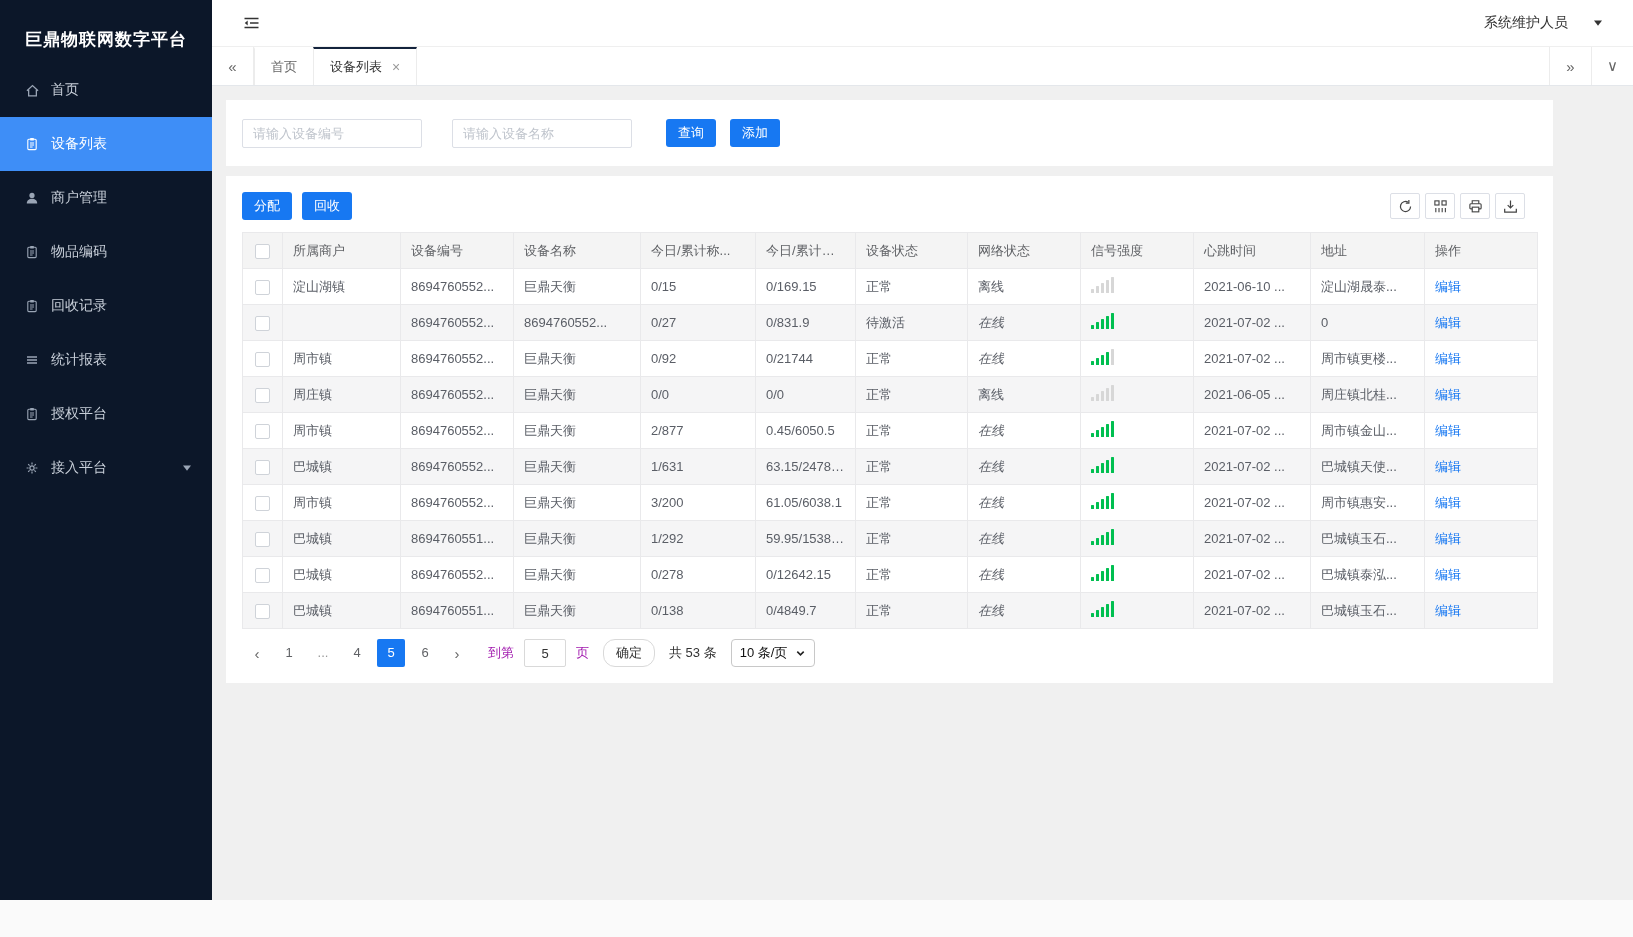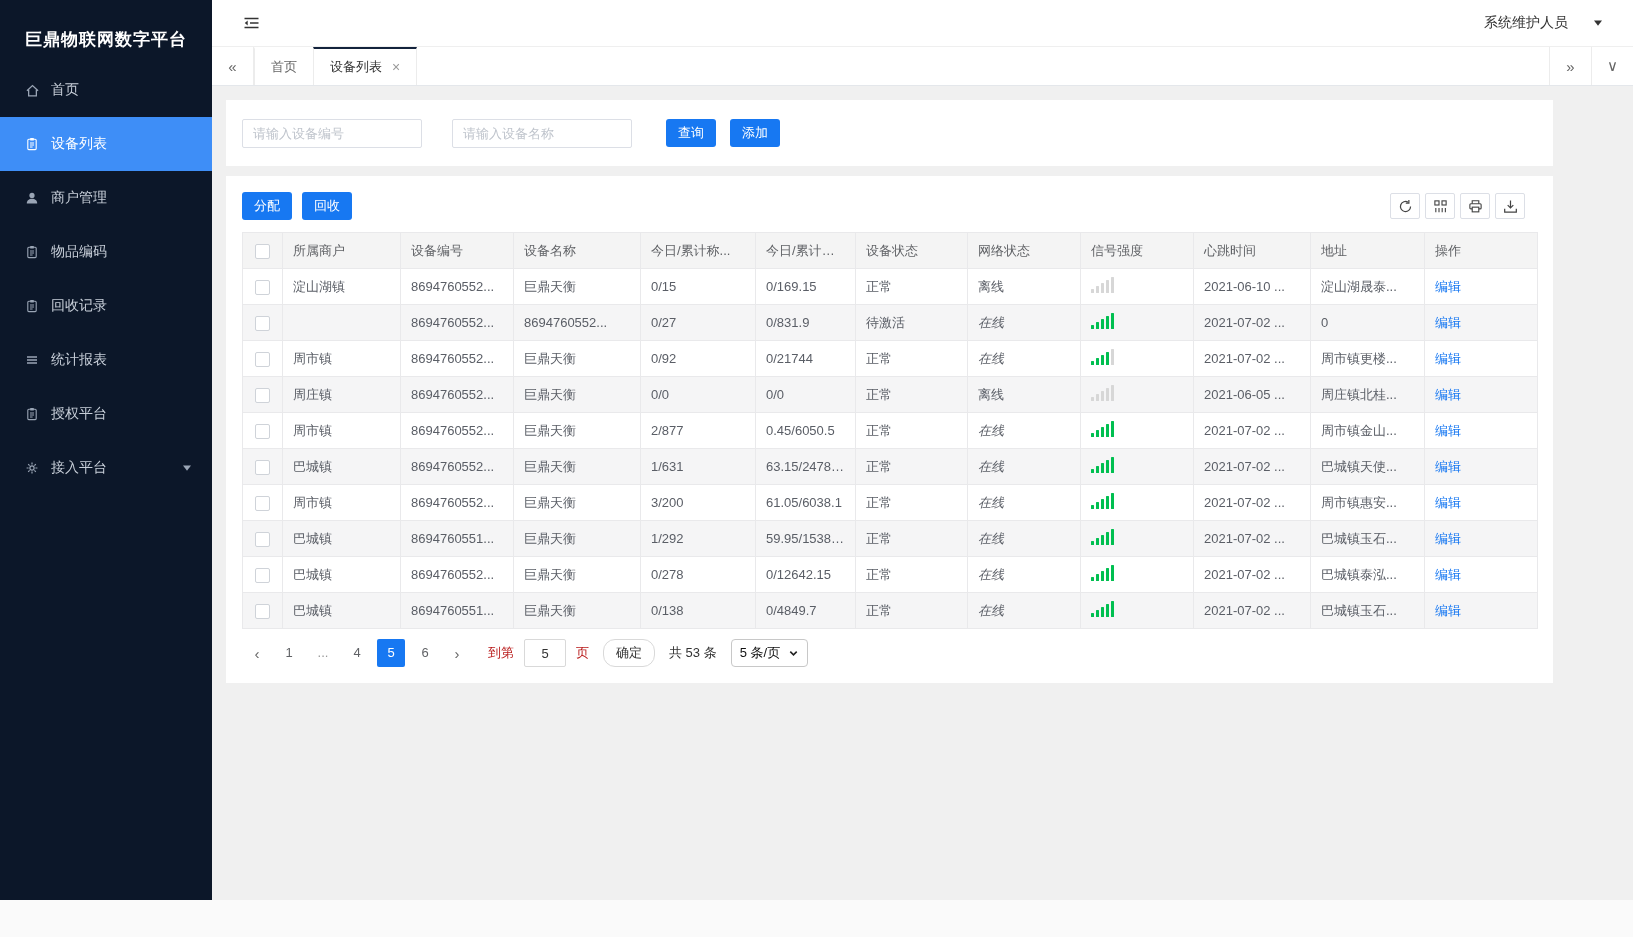--- a/index.html
+++ b/index.html
@@ -72,21 +72,21 @@
   .signal .bar:nth-child(5) { height: 16px; }
   .signal .bar.on { background: #00bf50; }
   .signal .bar.off { background: #d7d7d7; }
 
   .pagination { height: 48px; display: flex; align-items: center; font-size: 13px; color: #606266; }
   .pg-arrow { width: 30px; height: 28px; display: flex; align-items: center; justify-content: center; font-size: 15px; color: #666; cursor: pointer; }
   .page-list { display: flex; align-items: center; }
   .pg-item { min-width: 28px; height: 28px; line-height: 28px; text-align: center; margin: 0 3px; border-radius: 2px; cursor: pointer; color: #606266; padding: 0 4px; }
   .pg-item.active { background: #1778f2; color: #fff; }
   .pg-item.ellipsis { cursor: default; color: #999; }
-  .goto-label { margin-left: 16px; color: #b91c1c; }
+  .goto-label { margin-left: 16px; color: #a21caf; }
   .goto-input { width: 42px; height: 28px; border: 1px solid #d9d9d9; border-radius: 2px; text-align: center; margin: 0 10px; font-size: 13px; color: #333; outline: none; font-family: inherit; }
   .confirm-btn { height: 28px; padding: 0 12px; border: 1px solid #d9d9d9; border-radius: 12px; background: #fff; color: #333; font-size: 13px; margin: 0 14px; cursor: pointer; font-family: inherit; }
   .total-label { margin-right: 14px; color: #333; }
   .page-size { height: 28px; border: 1px solid #c8c8c8; border-radius: 4px; display: inline-flex; align-items: center; gap: 8px; padding: 0 8px; color: #111; cursor: pointer; background: #fff; }
   .page-size .ps-caret { display: inline-flex; color: #222; }
 </style>
 </head>
 <body>
 
 <div class="app">
@@ -512,21 +512,21 @@
               <span class="pg-item active">5</span>
               <span class="pg-item">6</span>
             </span>
           <span class="pg-arrow">›</span>
           <span class="goto-label">到第</span>
           <input class="goto-input" type="text" value="5" style="">
           <span class="goto-label" style="margin-left:0">页</span>
           <button class="confirm-btn">确定</button>
           <span class="total-label">共 53 条</span>
           <span class="page-size">
-            <span>5 条/页</span>
+            <span>10 条/页</span>
             <span class="ps-caret">
                 <svg width="11" height="11" viewBox="0 0 12 12">
                   <path d="M2.5 4 6 7.5 9.5 4" fill="none" stroke="currentColor" stroke-width="1.7"></path>
                 </svg>
               </span>
           </span>
         </div>
       </div>
     </div>
   </div>

